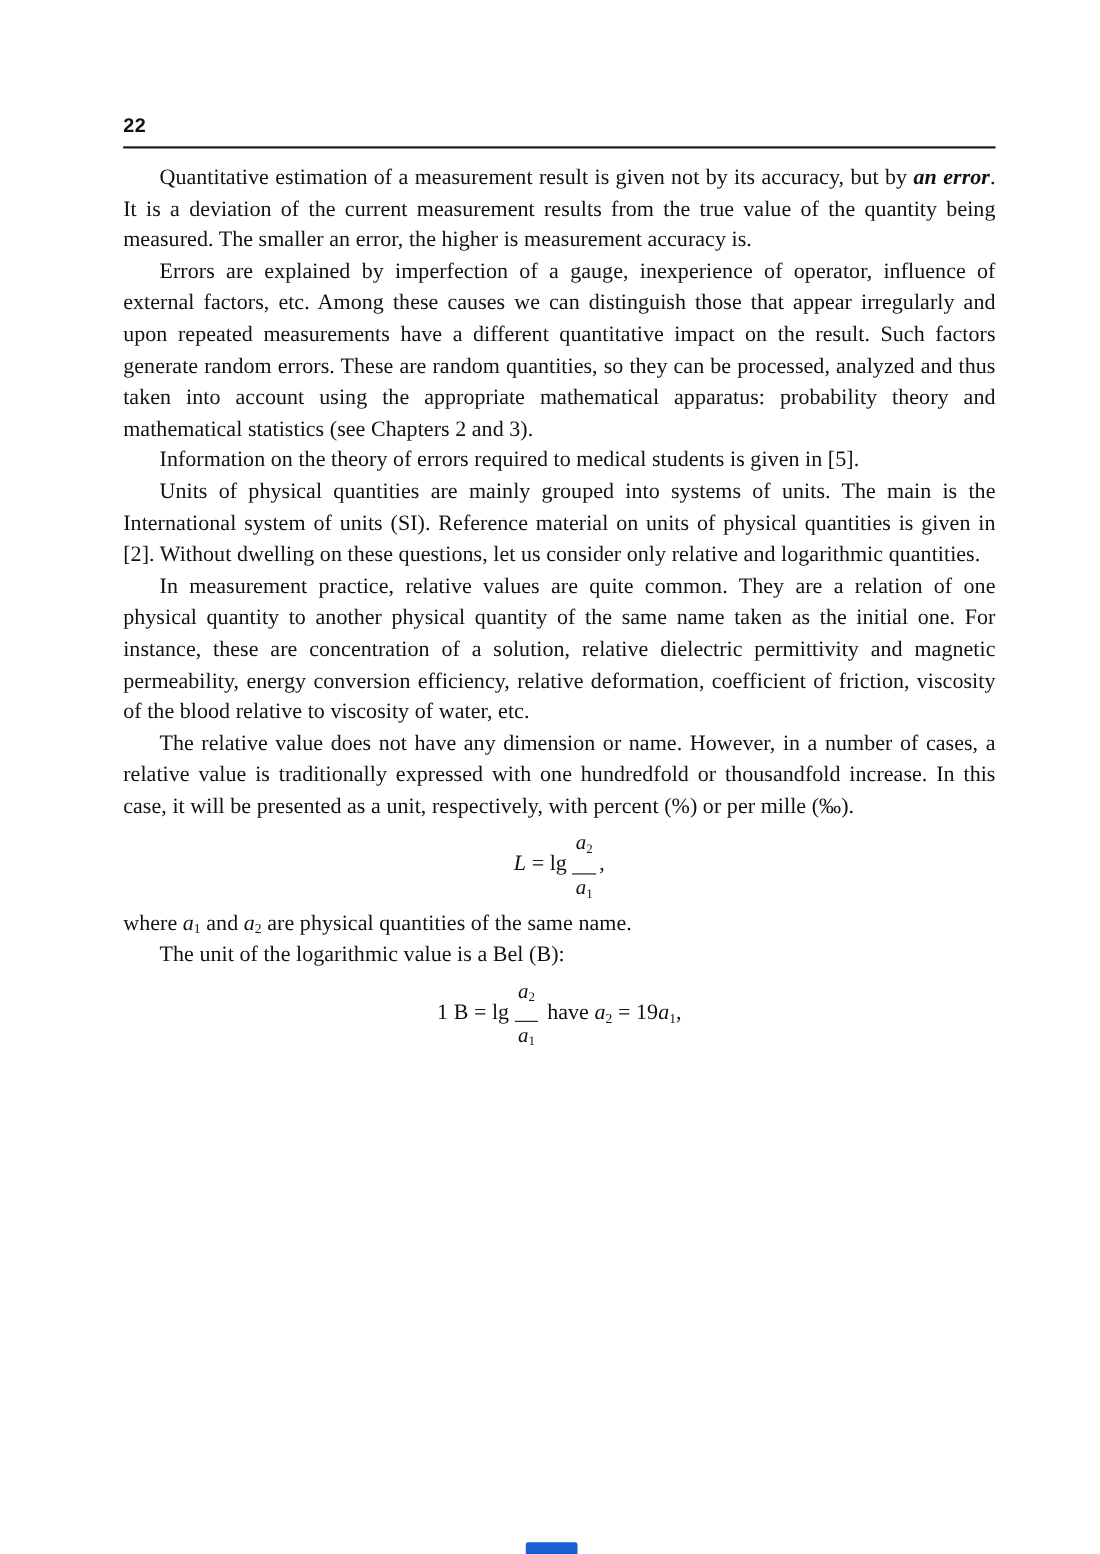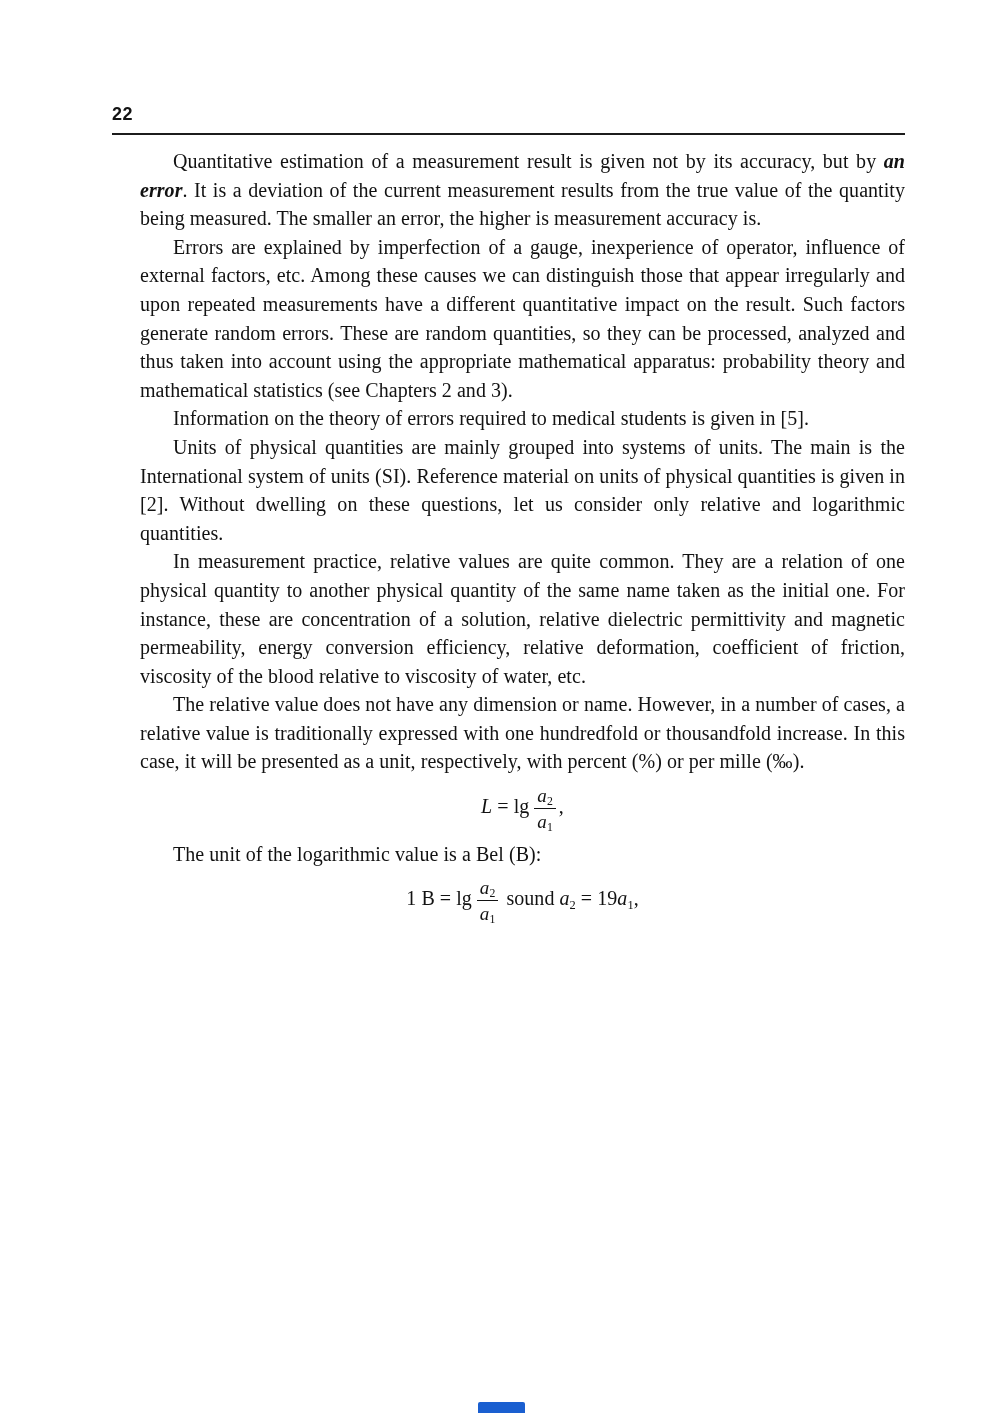--- a/index.html
+++ b/index.html
@@ -26,21 +26,20 @@
     border-bottom:2px solid #1c1c1c;
   }
   .page-number { font-weight:bold; letter-spacing:0.5px; }
   .running-head { letter-spacing:0.2px; }
   .content {
     padding-top:12px;
     font-size:20px;
     line-height:28.6px;
     text-align:justify;
     letter-spacing:0.05px;
-    margin-left:28px;
   }
   .content p { text-indent:33px; }
   .content p.no-indent { text-indent:0; }
   .bi { font-weight:bold; font-style:italic; }
   .it { font-style:italic; }
   sub {
     font-size:0.62em;
     font-style:normal;
     line-height:0;
     vertical-align:-0.28em;
@@ -52,21 +51,21 @@
   }
   .frac {
     display:inline-flex;
     flex-direction:column;
     vertical-align:middle;
     text-align:center;
     margin:0 3px 0 5px;
     line-height:1.12;
     font-size:0.95em;
   }
-  .frac .num { border-bottom:1.3px solid #121212; padding:0 3px 2px; }
+  .frac .num { border-bottom:1.3px solid #121212; padding:0 3px 16px; }
   .frac .den { padding:2px 3px 0; }
   .scan-artifact {
     position:absolute;
     left:478px; top:1402px;
     width:47px; height:11px;
     background:#1a5fd0;
     border-radius:2px 2px 0 0;
   }
 </style>
 </head>
@@ -92,25 +91,26 @@
     <p><span>In measurement practice, relative values are quite common. They are a relation of one physical quantity to another physical quantity of the same name taken as the initial one. For instance, these are concentration of a solution, relative dielectric permittivity and magnetic permeability, energy conversion efficiency, relative deformation, coefficient of friction, viscosity of the blood relative to viscosity of water, etc.</span></p>
 
     <p><span>The relative value does not have any dimension or name. However, in a number of cases, a relative value is traditionally expressed with one hundredfold or thousandfold increase. In this case, it will be presented as a unit, respectively, with percent (%) or per mille (‰).</span></p>
 
 
     <div class="formula"><span class="it">L</span><span> = lg</span><span class="frac">
           <span class="num"><span class="it">a</span><sub>2</sub></span>
           <span class="den"><span class="it">a</span><sub>1</sub></span>
         </span><span>,</span></div>
 
+    <p class="no-indent"><span>where </span><span class="it">a</span><sub>1</sub><span> and </span><span class="it">a</span><sub>2</sub><span> are physical quantities of the same name.</span></p>
 
     <p><span>The unit of the logarithmic value is a Bel (B):</span></p>
 
     <div class="formula"><span>1 B = lg</span><span class="frac">
           <span class="num"><span class="it">a</span><sub>2</sub></span>
           <span class="den"><span class="it">a</span><sub>1</sub></span>
-        </span><span> sound </span><span class="it">a</span><sub>2</sub><span> = 19</span><span class="it">a</span><sub>1</sub><span>,</span></div>
+        </span><span> have </span><span class="it">a</span><sub>2</sub><span> = 19</span><span class="it">a</span><sub>1</sub><span>,</span></div>
 
   </div>
 
   <div class="scan-artifact"></div>
 
 </div>
 
 </body></html>

